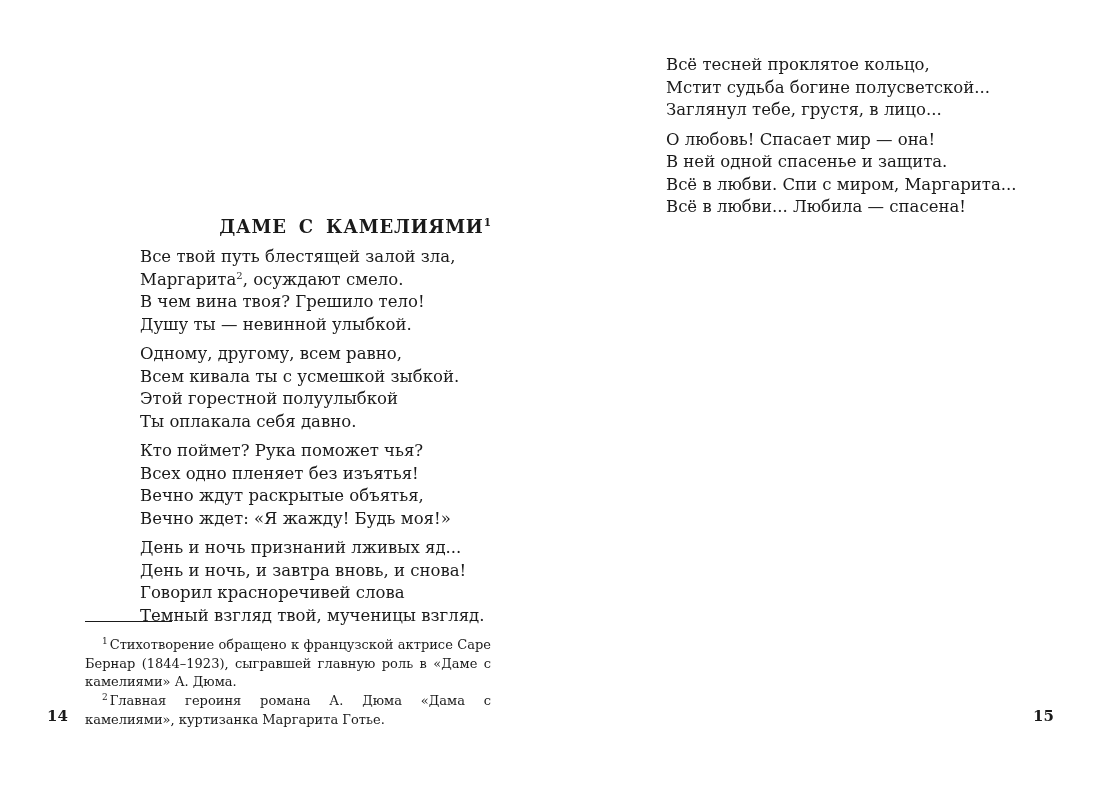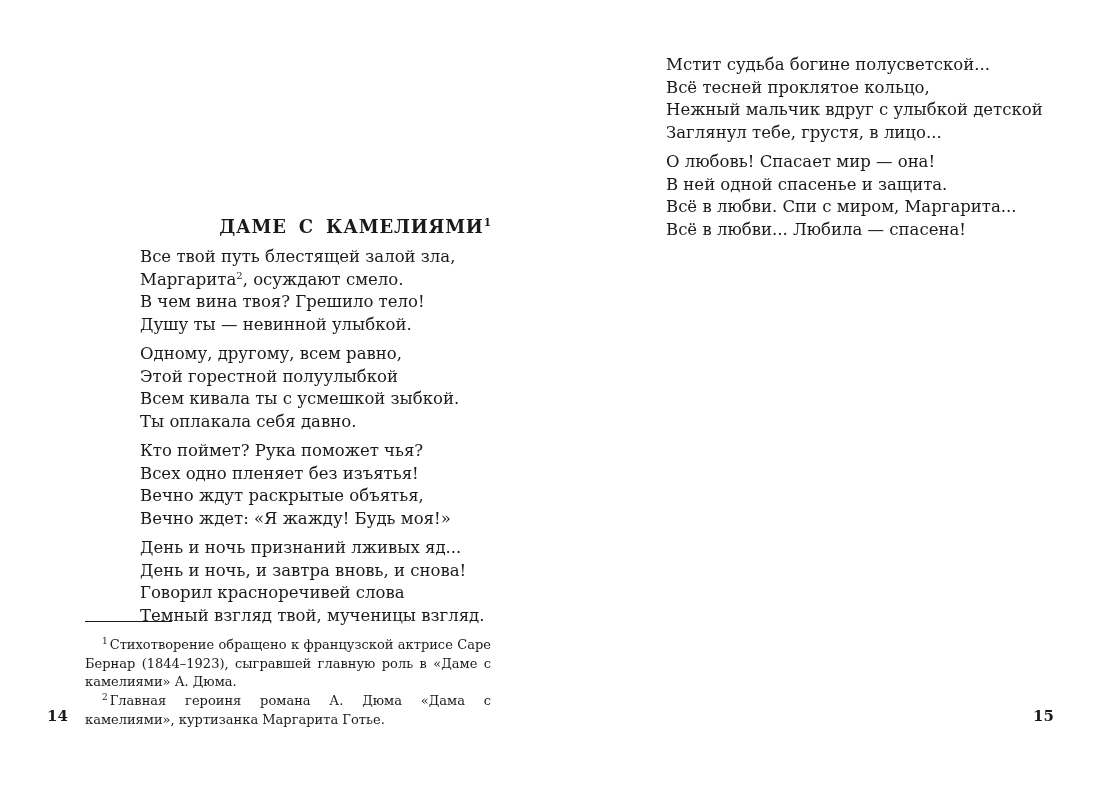--- a/index.html
+++ b/index.html
@@ -99,22 +99,22 @@
 
     <div id="poem-left" class="poem-block">
       <div class="stanza">
         <div class="poem-line">Все твой путь блестящей залой зла,</div>
         <div class="poem-line"><span>Маргарита</span><sup>2</sup><span>, осуждают смело.</span></div>
         <div class="poem-line">В чем вина твоя? Грешило тело!</div>
         <div class="poem-line">Душу ты — невинной улыбкой.</div>
       </div>
       <div class="stanza">
         <div class="poem-line">Одному, другому, всем равно,</div>
+        <div class="poem-line">Всем кивала ты с усмешкой зыбкой.</div>
         <div class="poem-line">Этой горестной полуулыбкой</div>
-        <div class="poem-line">Всем кивала ты с усмешкой зыбкой.</div>
         <div class="poem-line">Ты оплакала себя давно.</div>
       </div>
       <div class="stanza">
         <div class="poem-line">Кто поймет? Рука поможет чья?</div>
         <div class="poem-line">Всех одно пленяет без изъятья!</div>
         <div class="poem-line">Вечно ждут раскрытые объятья,</div>
         <div class="poem-line">Вечно ждет: «Я жажду! Будь моя!»</div>
       </div>
       <div class="stanza">
         <div class="poem-line">День и ночь признаний лживых яд...</div>
@@ -131,23 +131,22 @@
       <p class="footnote"><sup>2</sup><span>Главная героиня романа А. Дюма «Дама с камелиями», куртизанка Маргарита Готье.</span></p>
     </div>
 
     <div id="page-number-left" class="page-number">14</div>
   </div>
 
   <div>
 
     <div id="poem-right" class="poem-block">
       <div class="stanza">
+        <div class="poem-line">Всё тесней проклятое кольцо,</div>
         <div class="poem-line">Мстит судьба богине полусветской...</div>
-        <div class="poem-line">Всё тесней проклятое кольцо,</div>
-        <div class="poem-line">Нежный мальчик вдруг с улыбкой детской</div>
         <div class="poem-line">Заглянул тебе, грустя, в лицо...</div>
       </div>
       <div class="stanza">
         <div class="poem-line">О любовь! Спасает мир — она!</div>
         <div class="poem-line">В ней одной спасенье и защита.</div>
         <div class="poem-line">Всё в любви. Спи с миром, Маргарита...</div>
         <div class="poem-line">Всё в любви... Любила — спасена!</div>
       </div>
     </div>
 

